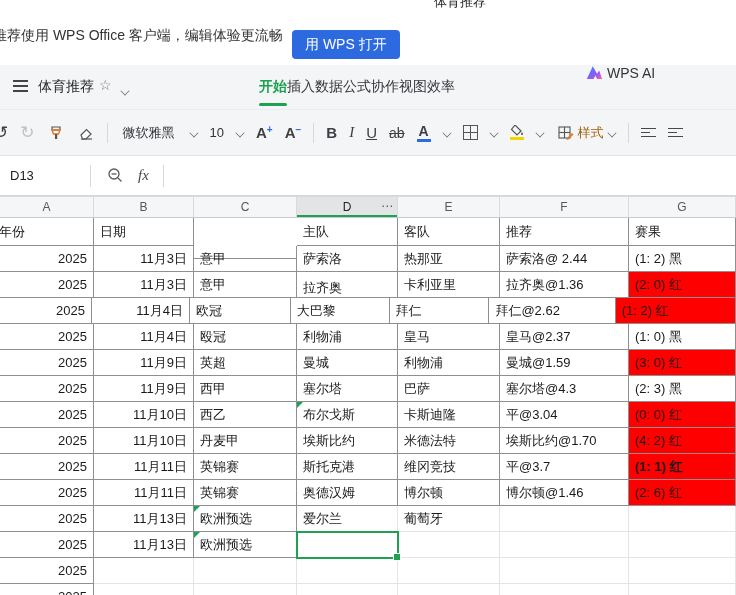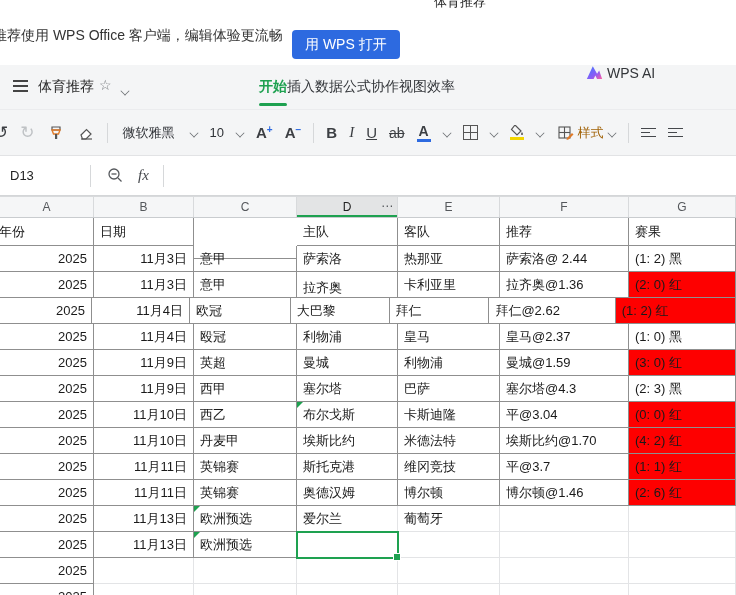--- a/index.html
+++ b/index.html
@@ -473,21 +473,21 @@
         </div>
         <div class="gcell dark all" style="width: 101px;">
           <span>斯托克港</span>
         </div>
         <div class="gcell dark all" style="width: 102px;">
           <span>维冈竞技</span>
         </div>
         <div class="gcell dark all" style="width: 129px;">
           <span>平@3.7</span>
         </div>
-        <div class="gcell dark all red" style="width: 107px;">
+        <div class="gcell dark all red" style="width: 107px; font-weight: bold;">
           <span>(1: 1) 红</span>
         </div>
       </div>
       <div class="grow" style="height: 26px;">
         <div class="gcell dark alr" style="width: 94px;">
           <span>2025</span>
         </div>
         <div class="gcell dark alr" style="width: 100px;">
           <span>11月11日</span>
         </div>

